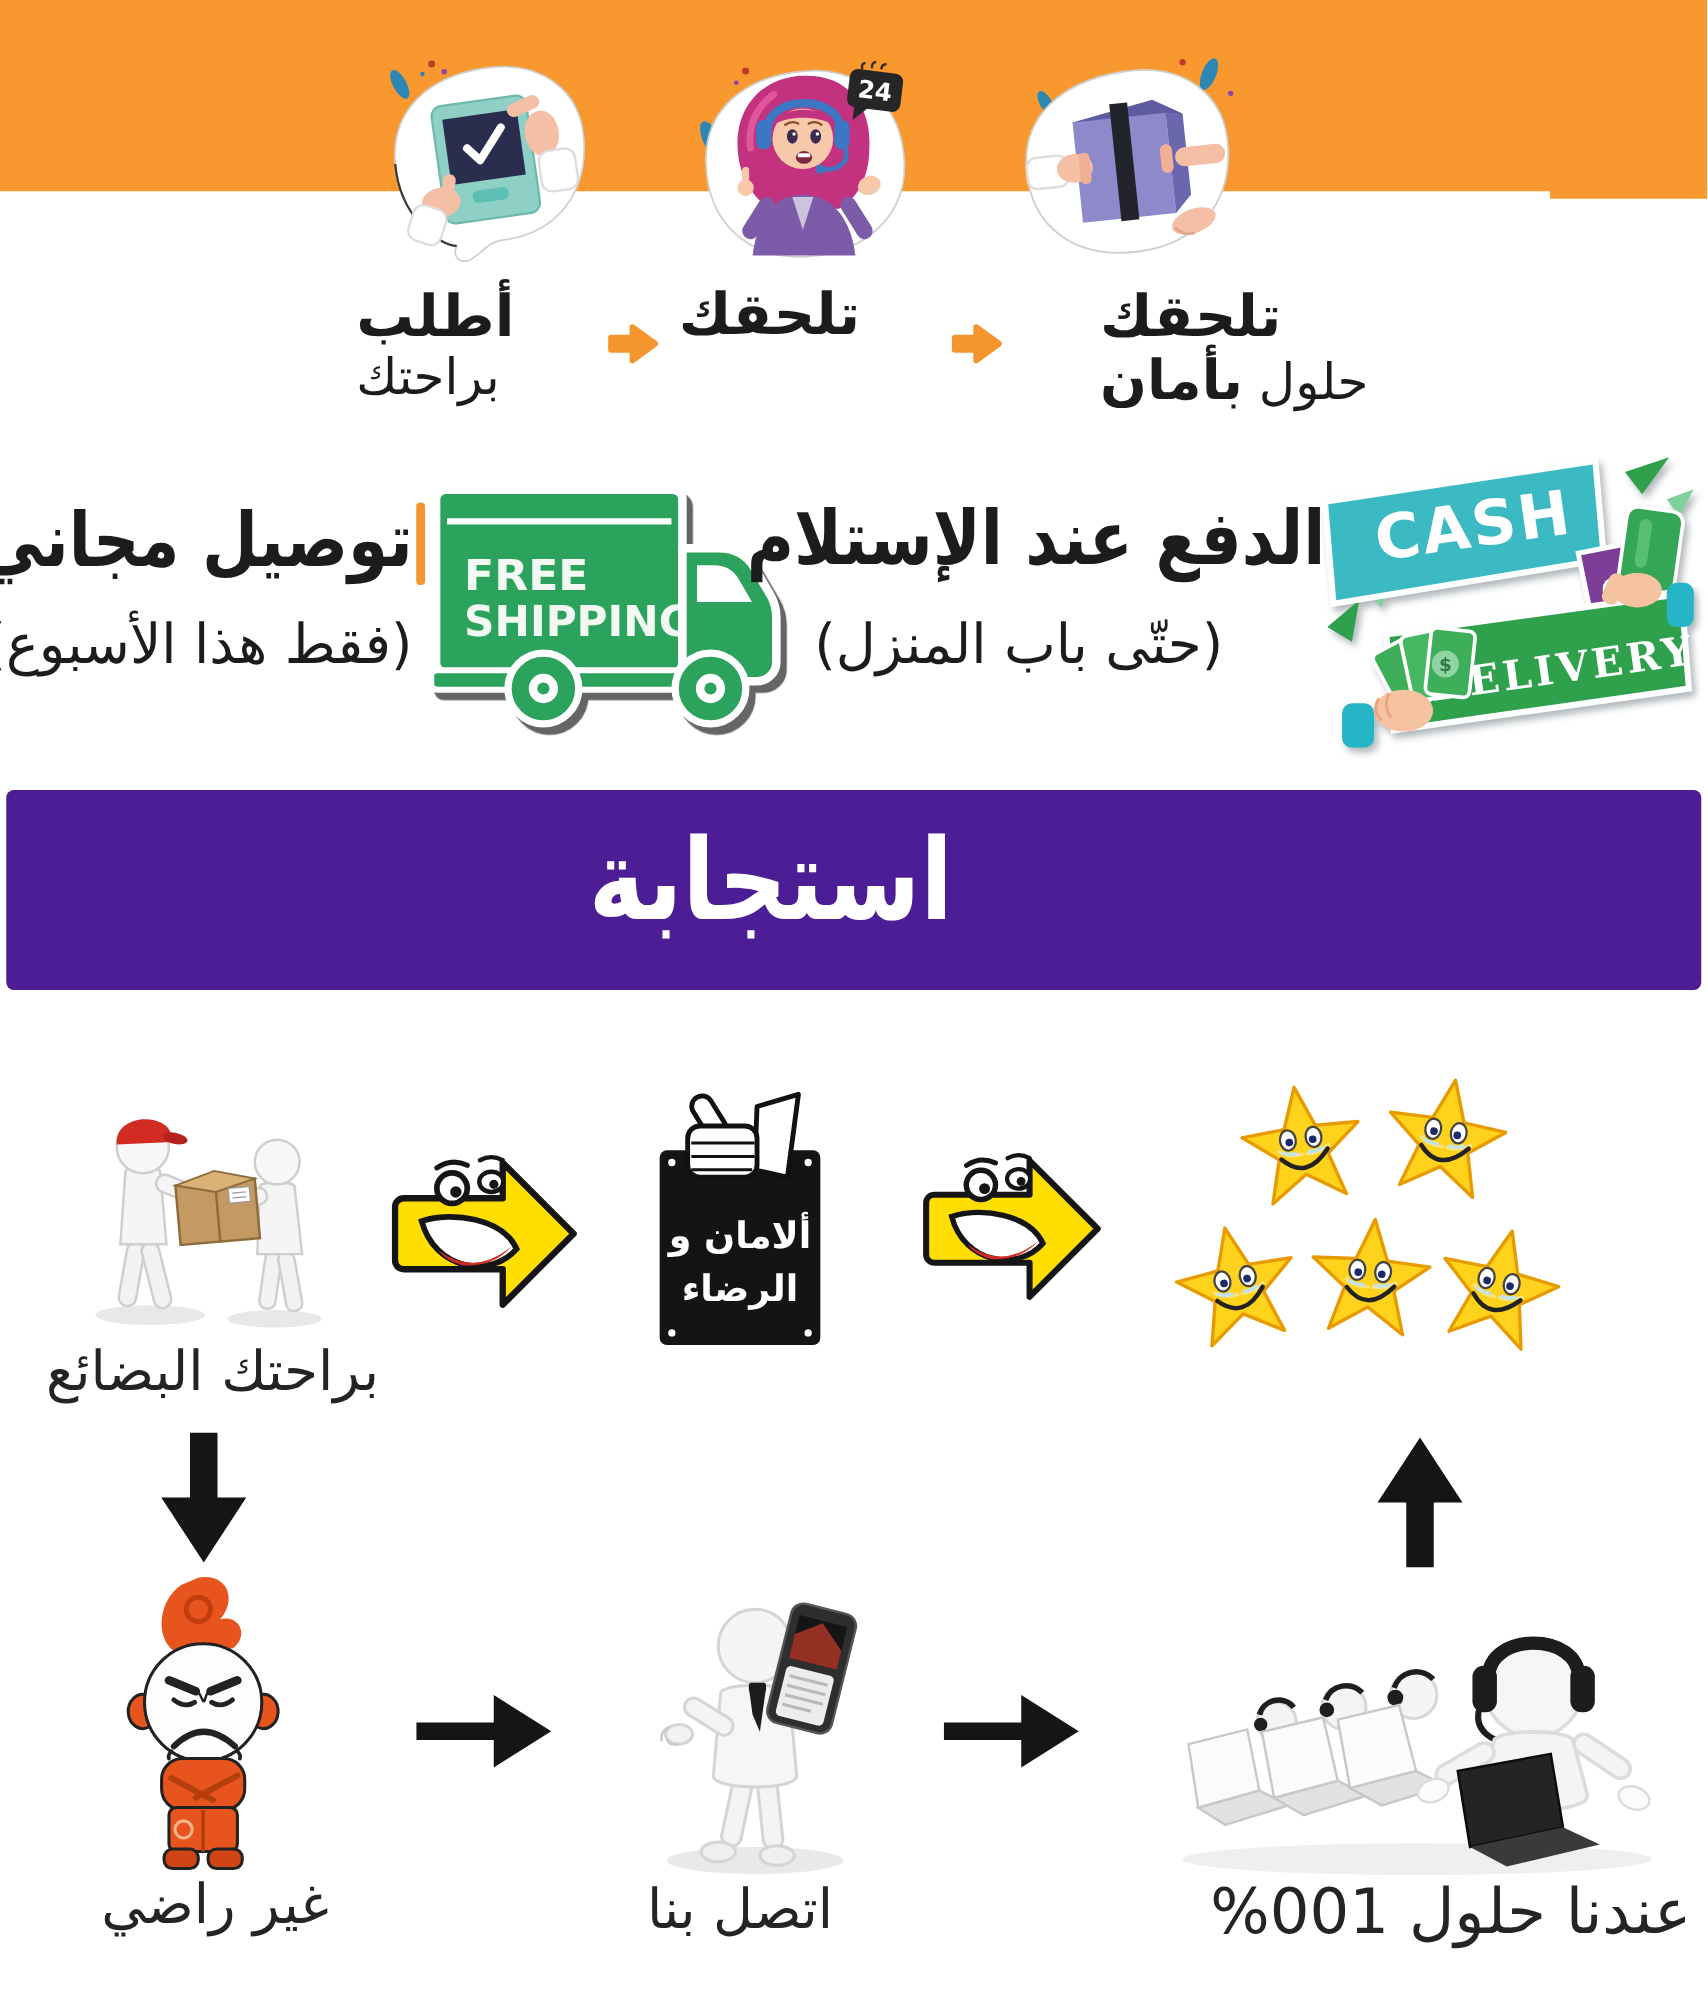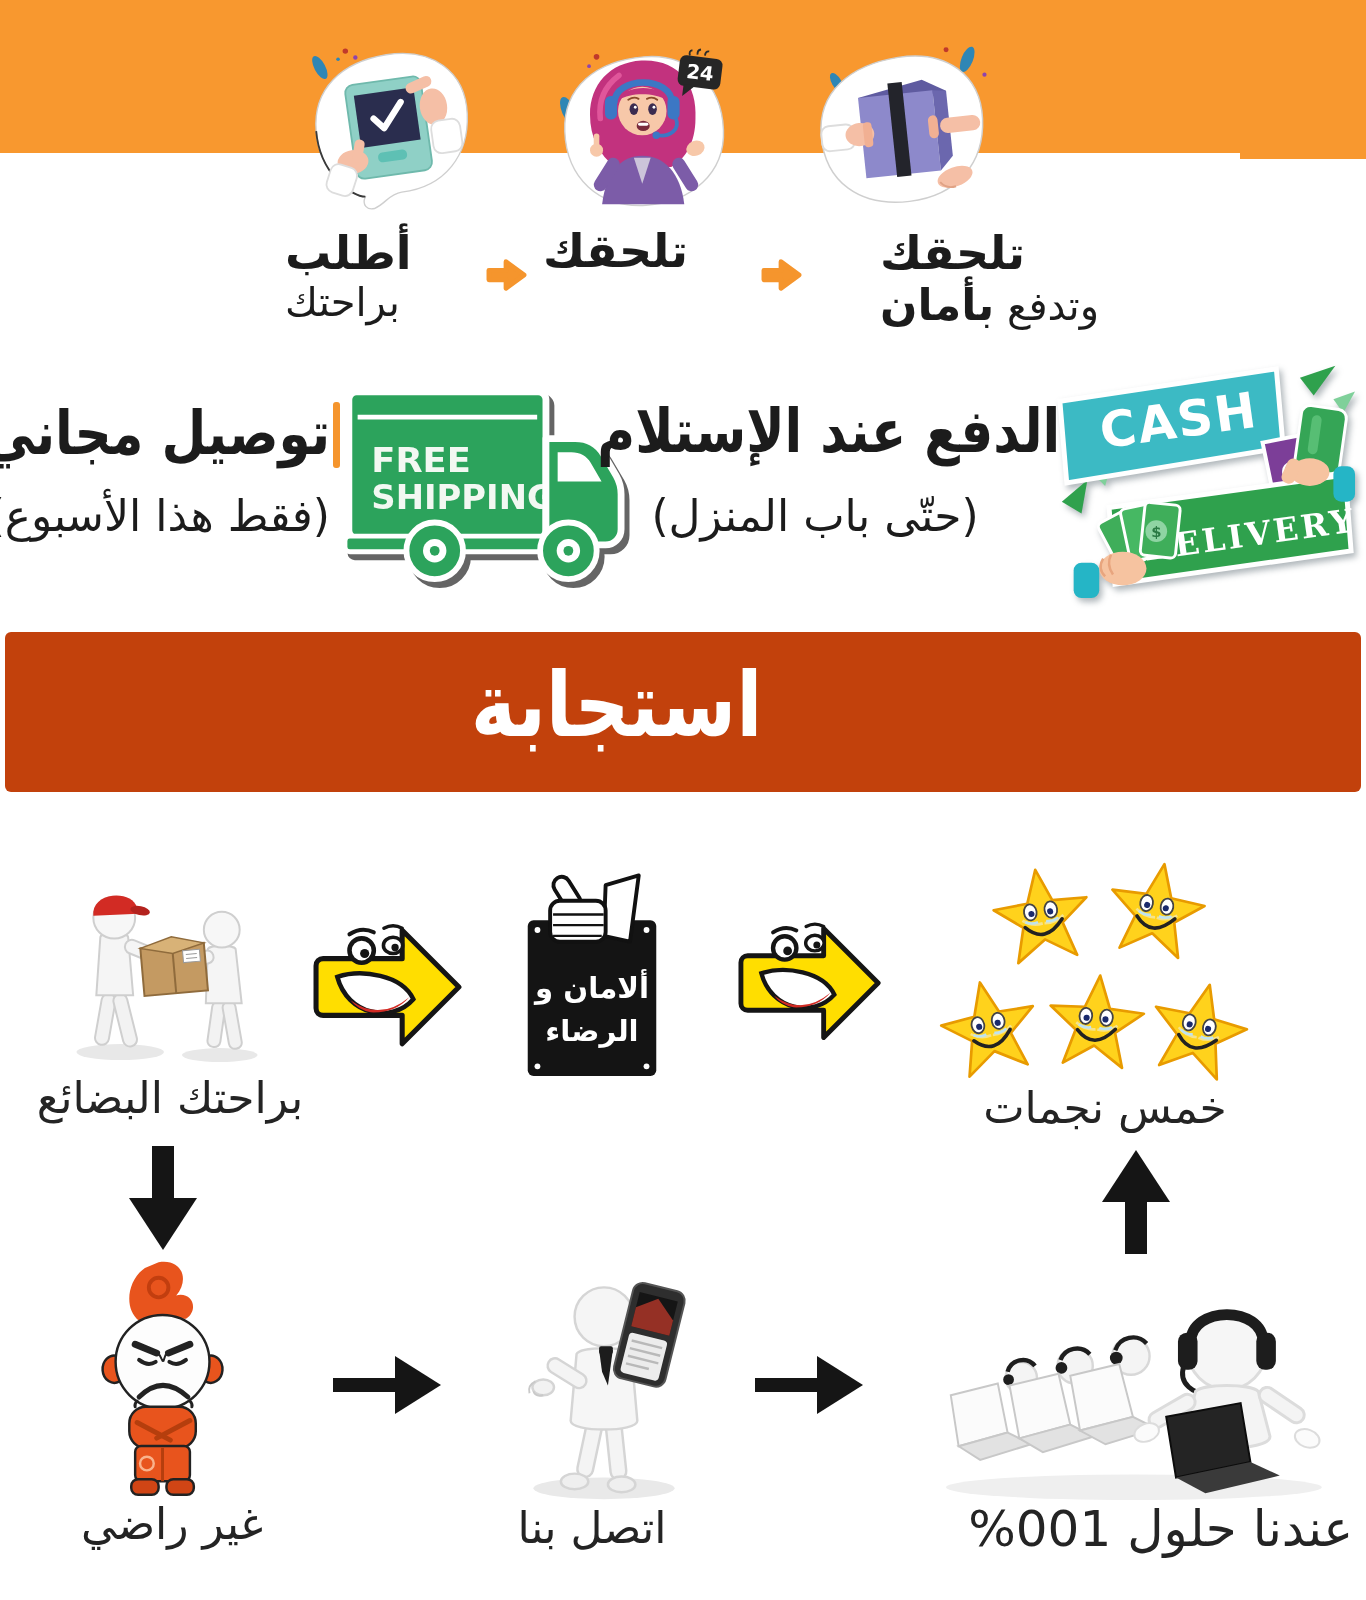--- a/index.html
+++ b/index.html
@@ -13,21 +13,21 @@
   .step-text{text-align:left;direction:rtl;line-height:1.12;white-space:nowrap;}
   .step-line-bold{font-weight:bold;font-size:46px;}
   .step-line-reg{font-size:40px;}
   .step-line-reg b{font-weight:bold;font-size:44px;}
   
   .big-head{font-weight:bold;font-size:60px;direction:rtl;white-space:nowrap;
             transform:scaleX(.86);transform-origin:right center;}
   .hand-note{font-size:44px;direction:rtl;white-space:nowrap;text-align:center;}
   .orange-bar{width:7px;height:66px;background:#F5952D;border-radius:3px;}
   
-  .black-banner{left:5px;top:632px;width:1356px;height:160px;background:#c2410c;
+  .black-banner{left:5px;top:632px;width:1356px;height:160px;background:#4c1d95;
                 border-radius:6px;display:flex;align-items:center;}
   .banner-title-wrap{position:absolute;left:440px;width:300px;text-align:center;top:14px;}
   .banner-title{display:inline-block;color:#fff;font-weight:bold;font-size:90px;
                 transform:scaleX(.85);line-height:1.3;}
   
   .caption{font-size:44px;color:#242424;text-align:center;direction:rtl;white-space:nowrap;}
   .pct-ltr{direction:ltr;unicode-bidi:embed;margin-left:26px;}
   svg{display:block;}
   .shadowed{filter:drop-shadow(5px 6px 0 rgba(50,50,50,.75));}
   .soft-shadow{filter:drop-shadow(3px 4px 3px rgba(30,50,60,.35));}
@@ -131,21 +131,21 @@
     <div class="step-line-bold">تلحقك</div>
   </div>
 
   <svg class="abs" style="left:758px;top:256px" width="46" height="38" viewBox="0 0 46 40">
     <polygon points="5,15 23,15 23,6 42,20 23,34 23,25 5,25" fill="#F5952D" stroke="#F5952D" stroke-width="5" stroke-linejoin="round"></polygon>
   </svg>
 
   <div class="abs step-text" style="left:880px;top:228px;width:245px">
     <div class="step-line-bold">تلحقك</div>
     <div class="step-line-reg">
-      <span>وتدفع</span>
+      <span>حلول</span>
       <b>بأمان</b>
     </div>
   </div>
 
   <div class="abs big-head" style="right:1036px;top:398px">توصيل مجاني</div>
   <div class="abs orange-bar" style="left:333px;top:402px"></div>
   <div class="abs hand-note" style="left:0px;top:490px;width:330px">(فقط هذا الأسبوع)</div>
 
   <svg class="abs shadowed" style="left:337px;top:382px" width="293" height="201" viewBox="0 0 300 206">
     <g stroke-linejoin="round">
@@ -286,21 +286,20 @@
         <path d="M41,62 q7,4 14,2 M64,64 q7,2 14,-2" stroke="#BFE3F0" stroke-width="3" fill="none"></path>
         <path d="M40,68 Q60,90 82,64" stroke="#222" stroke-width="4" fill="none" stroke-linecap="round"></path>
       </symbol>
     </defs>
     <use href="#star-sym" width="108" height="108" transform="translate(58,6) rotate(-8 54 54)"></use>
     <use href="#star-sym" width="108" height="108" transform="translate(172,0) rotate(10 54 54)"></use>
     <use href="#star-sym" width="108" height="108" transform="translate(6,118) rotate(-12 54 54)"></use>
     <use href="#star-sym" width="108" height="108" transform="translate(112,112) rotate(5 54 54)"></use>
     <use href="#star-sym" width="108" height="108" transform="translate(214,120) rotate(14 54 54)"></use>
   </svg>
-  <div class="abs caption" style="left:955px;top:1082px;width:300px">خمس نجمات</div>
 
   <svg class="abs" style="left:125px;top:1146px" width="76" height="108" viewBox="0 0 76 108">
     <rect x="27" y="0" width="22" height="58" fill="#151515"></rect>
     <polygon points="4,52 72,52 38,104" fill="#151515"></polygon>
   </svg>
   <svg class="abs" style="left:1098px;top:1146px" width="76" height="108" viewBox="0 0 76 108">
     <rect x="27" y="50" width="22" height="58" fill="#151515"></rect>
     <polygon points="4,56 72,56 38,4" fill="#151515"></polygon>
   </svg>
 

